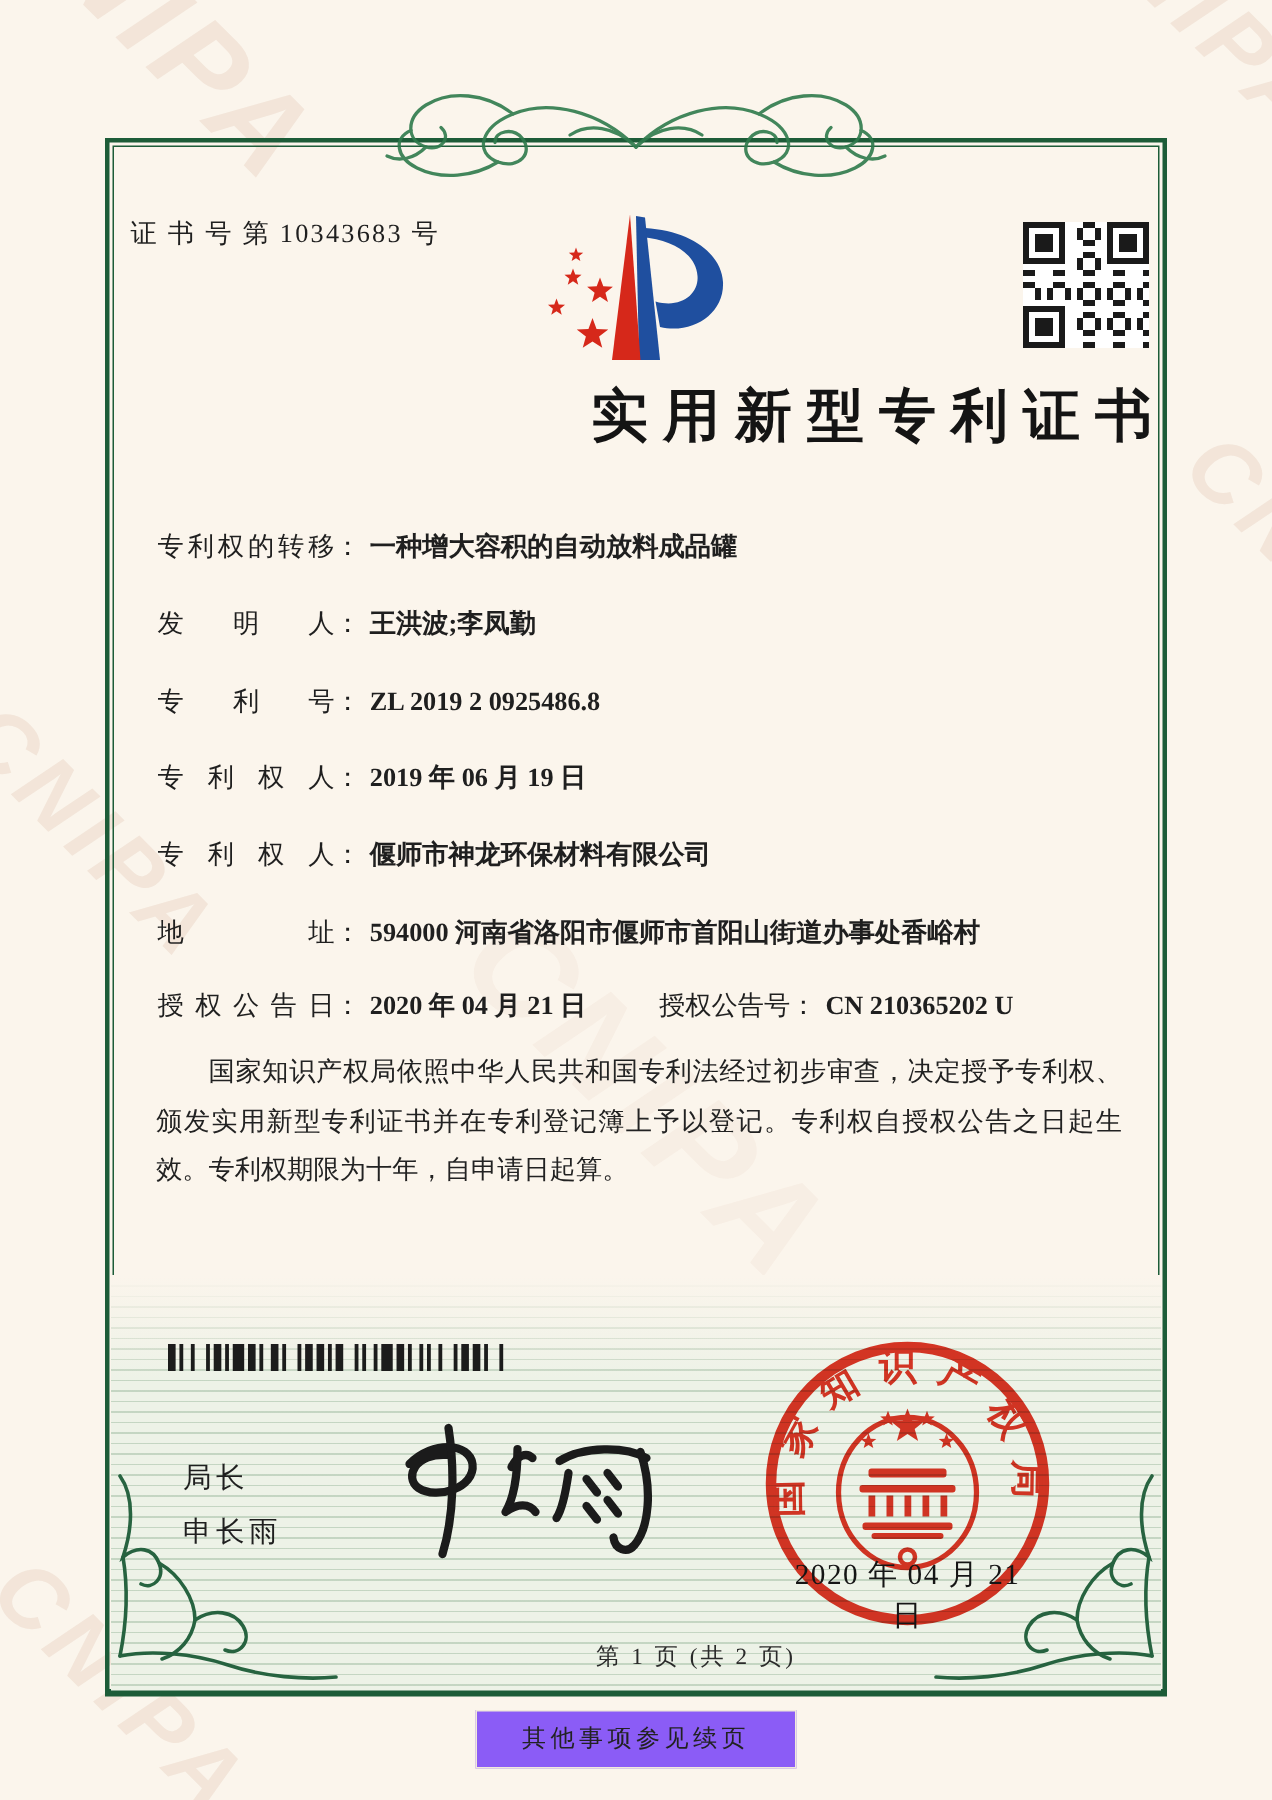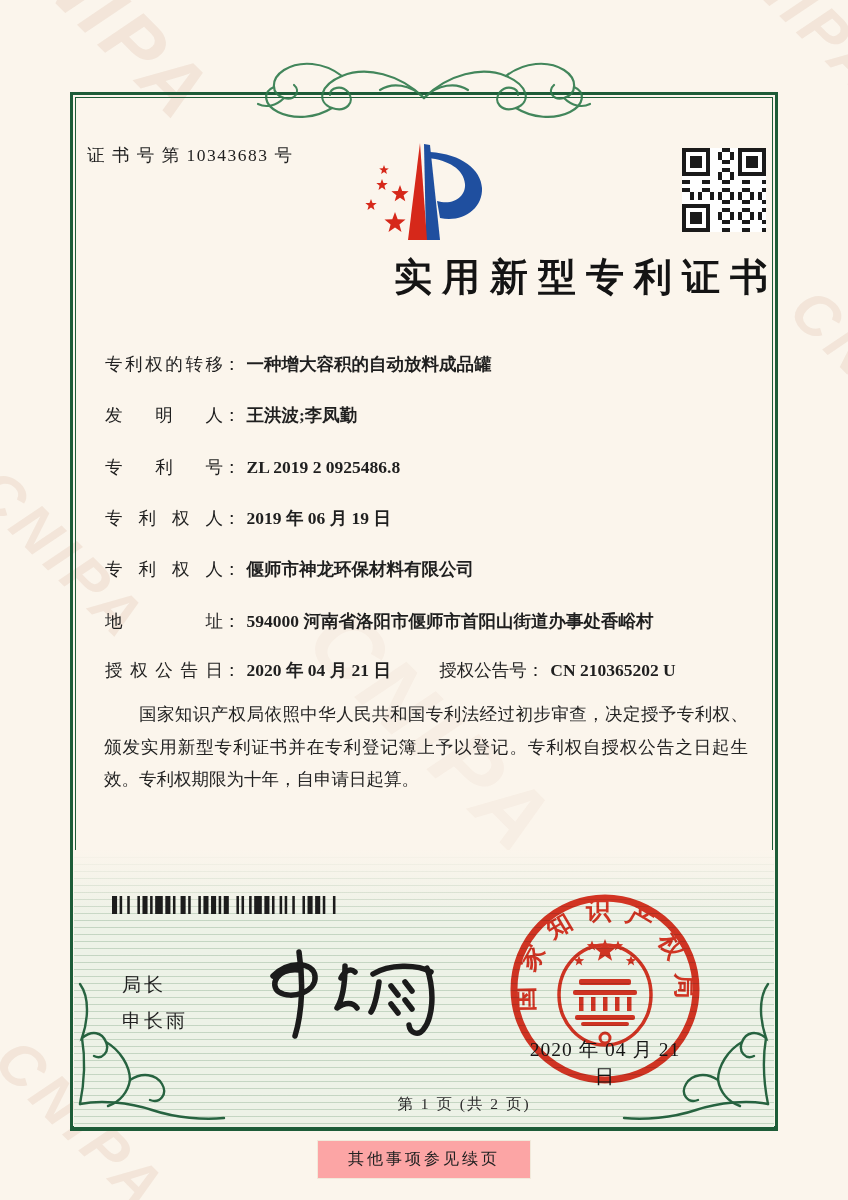--- a/index.html
+++ b/index.html
@@ -34,21 +34,21 @@
   .paras p{margin:0;text-indent:2em;}
   .barcode{position:absolute;left:112px;top:896px;}
   .sig-label{position:absolute;left:122px;font-size:19px;letter-spacing:3px;}
   .signature{position:absolute;left:255px;top:948px;}
   .seal{position:absolute;left:507px;top:891px;mix-blend-mode:multiply;opacity:.95;}
   .seal-date{position:absolute;left:518px;top:1036px;width:174px;text-align:center;
              font-size:19.5px;letter-spacing:1px;color:#151515;}
   .page-info{position:absolute;left:70px;top:1094px;width:788px;text-align:center;
              font-size:15.5px;letter-spacing:2px;color:#2a2a2a;}
   .note-wrap{position:absolute;left:0;top:1140px;width:848px;display:flex;justify-content:center;}
-  .note-box{background:#fca5a5;border:1px solid #f1e9db;padding:8px 30px;
+  .note-box{background:#8b5cf6;border:1px solid #f1e9db;padding:8px 30px;
             font-size:16px;letter-spacing:3px;color:#222;}
   .ornament{position:absolute;left:214px;top:54px;}
   .corner-fl{position:absolute;}
   svg{display:block;}
 </style>
 </head>
 <body>
 
 <div class="page">
 

